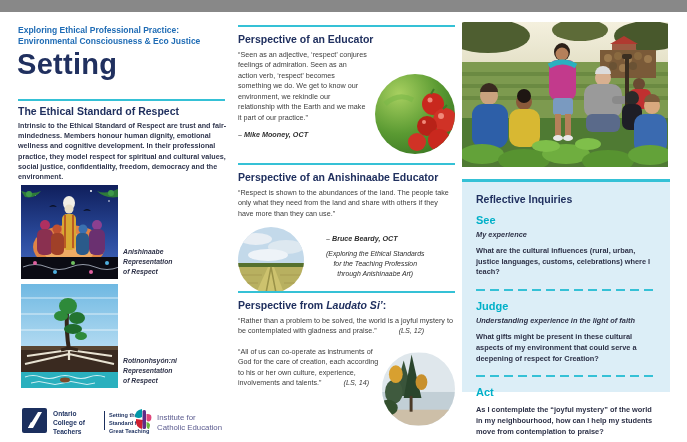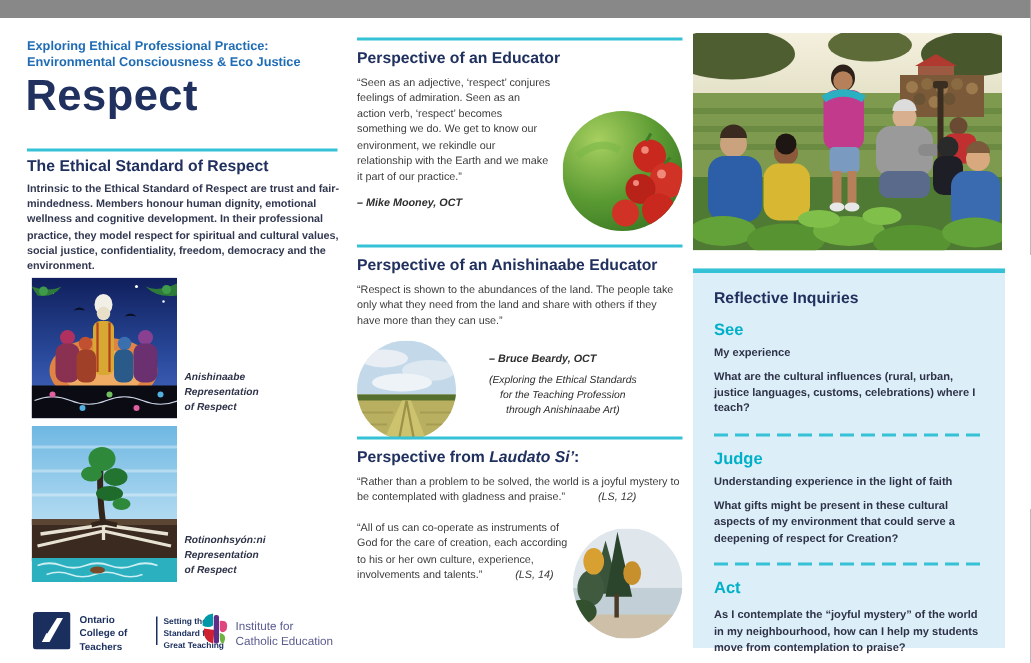--- a/index.html
+++ b/index.html
@@ -50,37 +50,37 @@
   .float-circle svg, .art svg, .photo svg, .circ svg { display:block; width:100%; height:100%; }
   .row2 { display:flex; margin-top:6px; }
   .circ2 { flex:0 0 66px; width:66px; height:66px; border-radius:50%; overflow:hidden; margin-top:2px; }
   .row2-text { margin-left:22px; padding-top:2px; }
   .row2 .cite { margin-top:6px; text-align:center; }
   .row3 { display:flex; margin-top:5px; }
   .row3-text { width:146px; }
   .circ3 { width:74px; height:74px; border-radius:50%; overflow:hidden; margin:10px 0 0 auto; }
   
   .photo { position:absolute; left:462px; top:10px; width:206px; height:145px; overflow:hidden; }
-  .panel { position:absolute; left:462px; top:167px; width:208px; height:253px;
+  .panel { position:absolute; left:462px; top:167px; width:208px; height:213px;
     background:#dceef7; border-top:3px solid #35c1d6; padding:11px 14px 10px 14px; }
   .panel-heading { font-size:10.5px; font-weight:bold; color:#20305f; }
   .inq-title { font-size:11px; font-weight:bold; color:#00b0c8; margin-top:9px; }
-  .inq-sub { font-size:7.4px; font-weight:bold; color:#2e3248; margin-top:4px; }
+  .inq-sub { font-size:7.4px; font-weight:bold; font-style:italic; color:#2e3248; margin-top:4px; }
   .inq-q { font-size:7.4px; font-weight:bold; color:#2e3248; line-height:1.45; margin-top:7px; }
   .dash { height:2px; margin:11px 0 2px 0;
     background:repeating-linear-gradient(90deg,#35c1d6 0 9px,transparent 9px 14px); }
 </style>
 </head>
 <body>
 
 <div class="page">
 
   <div class="eyebrow">Exploring Ethical Professional Practice:
 Environmental Consciousness &amp; Eco Justice</div>
-  <div class="main-title">Respect</div>
+  <div class="main-title">Setting</div>
   <div class="left-rule"></div>
   <div class="std-heading">The Ethical Standard of Respect</div>
   <div class="std-body">Intrinsic to the Ethical Standard of Respect are trust and fair-mindedness. Members honour human dignity, emotional wellness and cognitive development. In their professional practice, they model respect for spiritual and cultural values, social justice, confidentiality, freedom, democracy and the environment.</div>
 
   <div class="art art1">
     <svg viewBox="0 0 97 94" preserveAspectRatio="none">
       <defs>
         <linearGradient id="nsky" x1="0" y1="0" x2="0" y2="1">
           <stop offset="0" stop-color="#101f5c"></stop>
             <stop offset="0.6" stop-color="#2c4da0"></stop>

